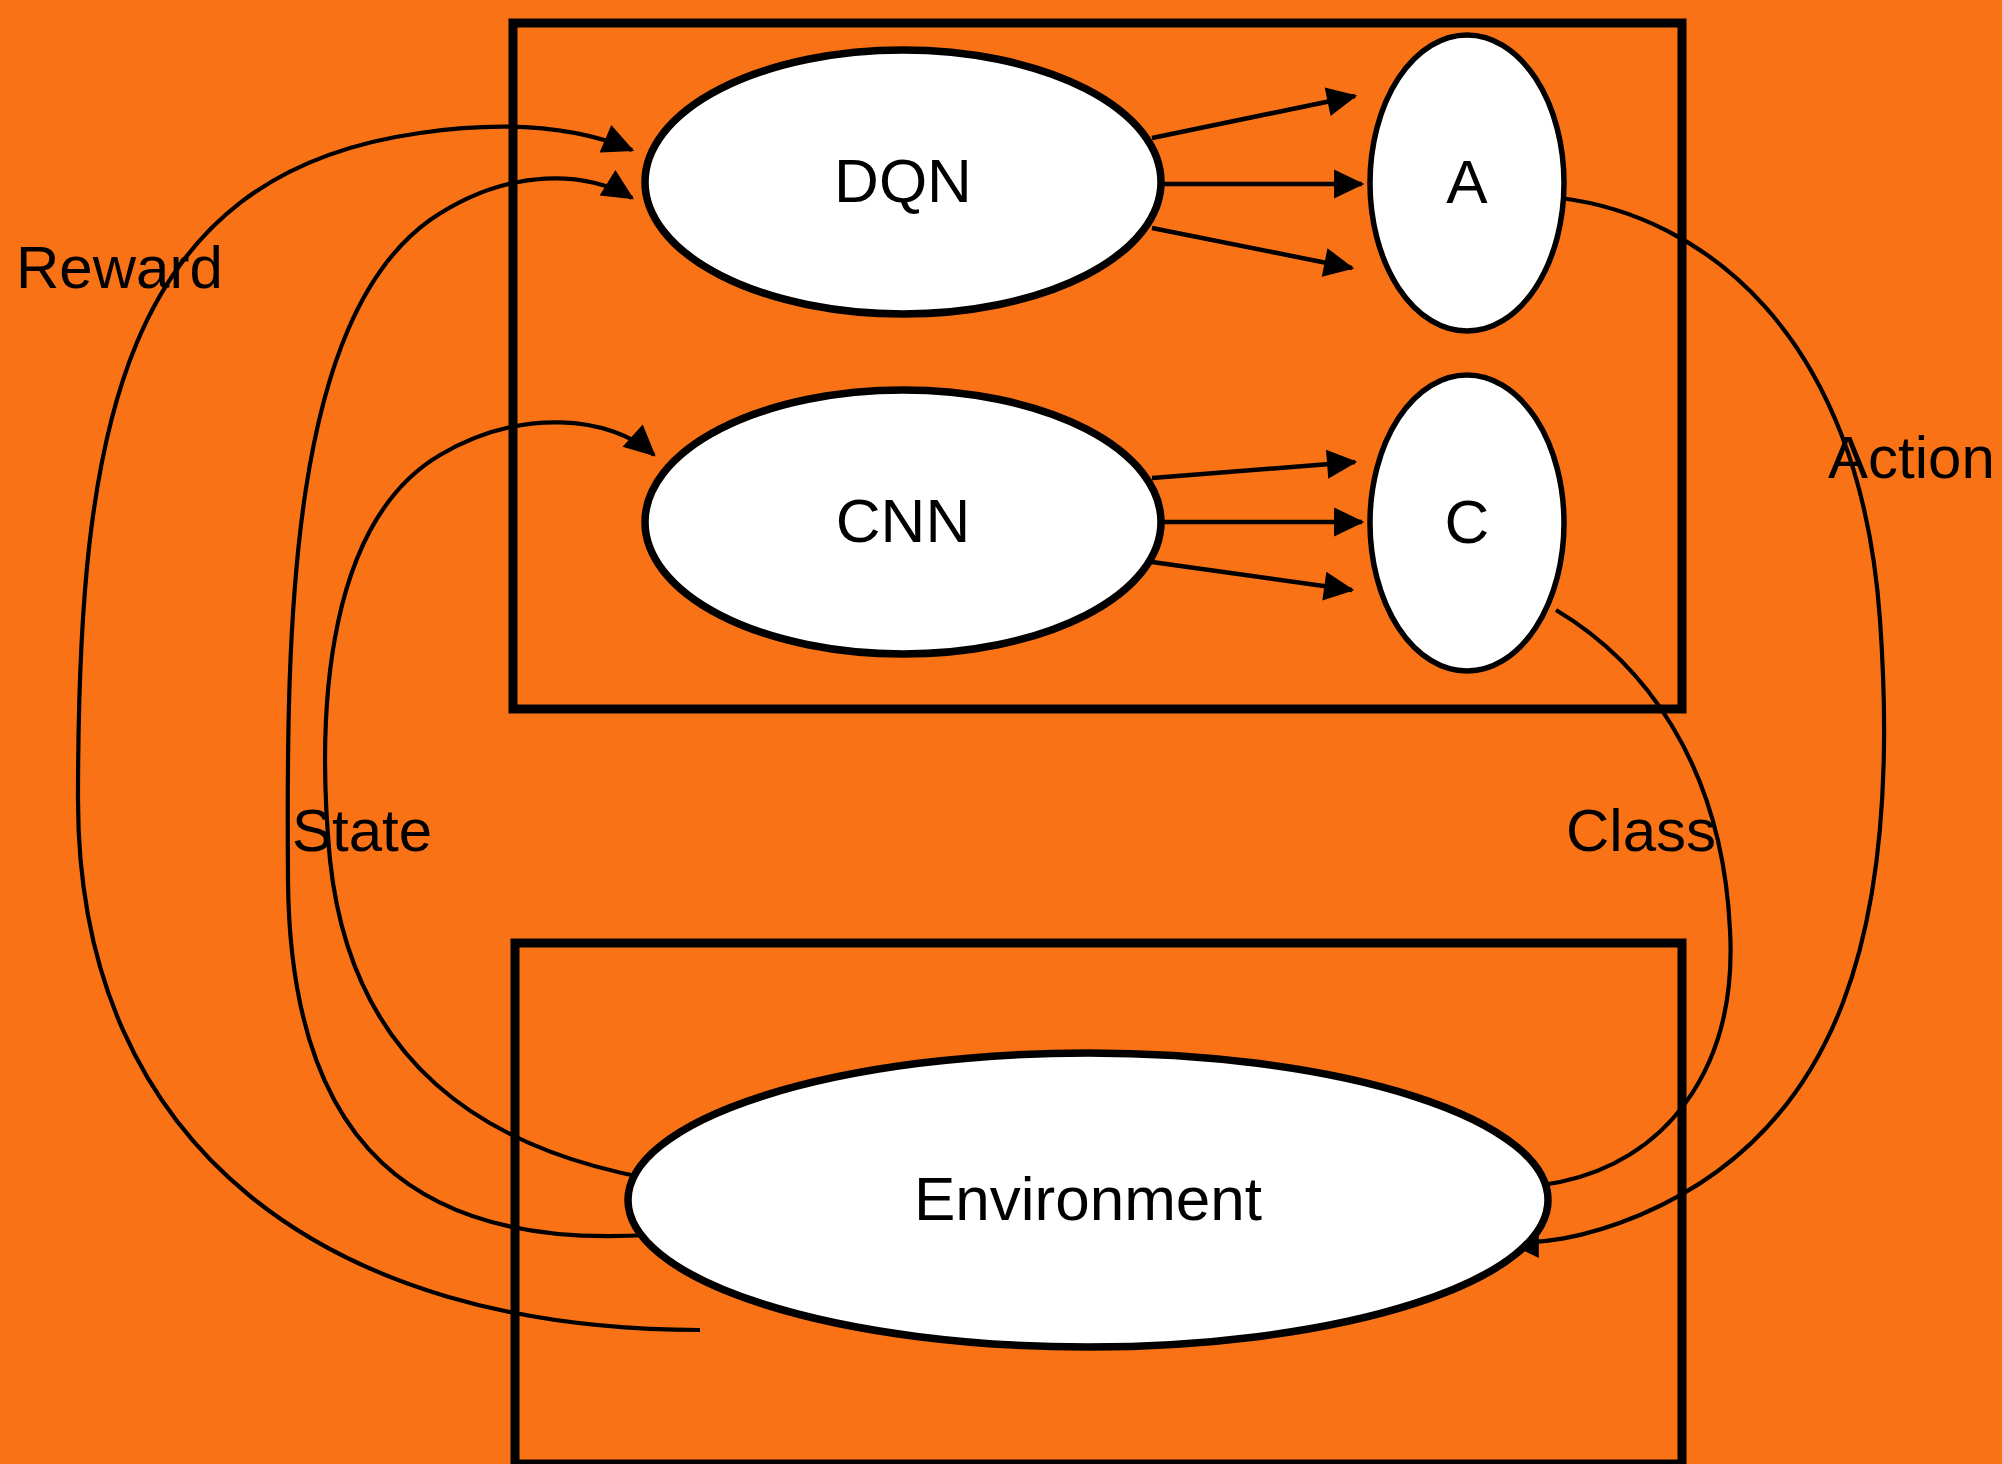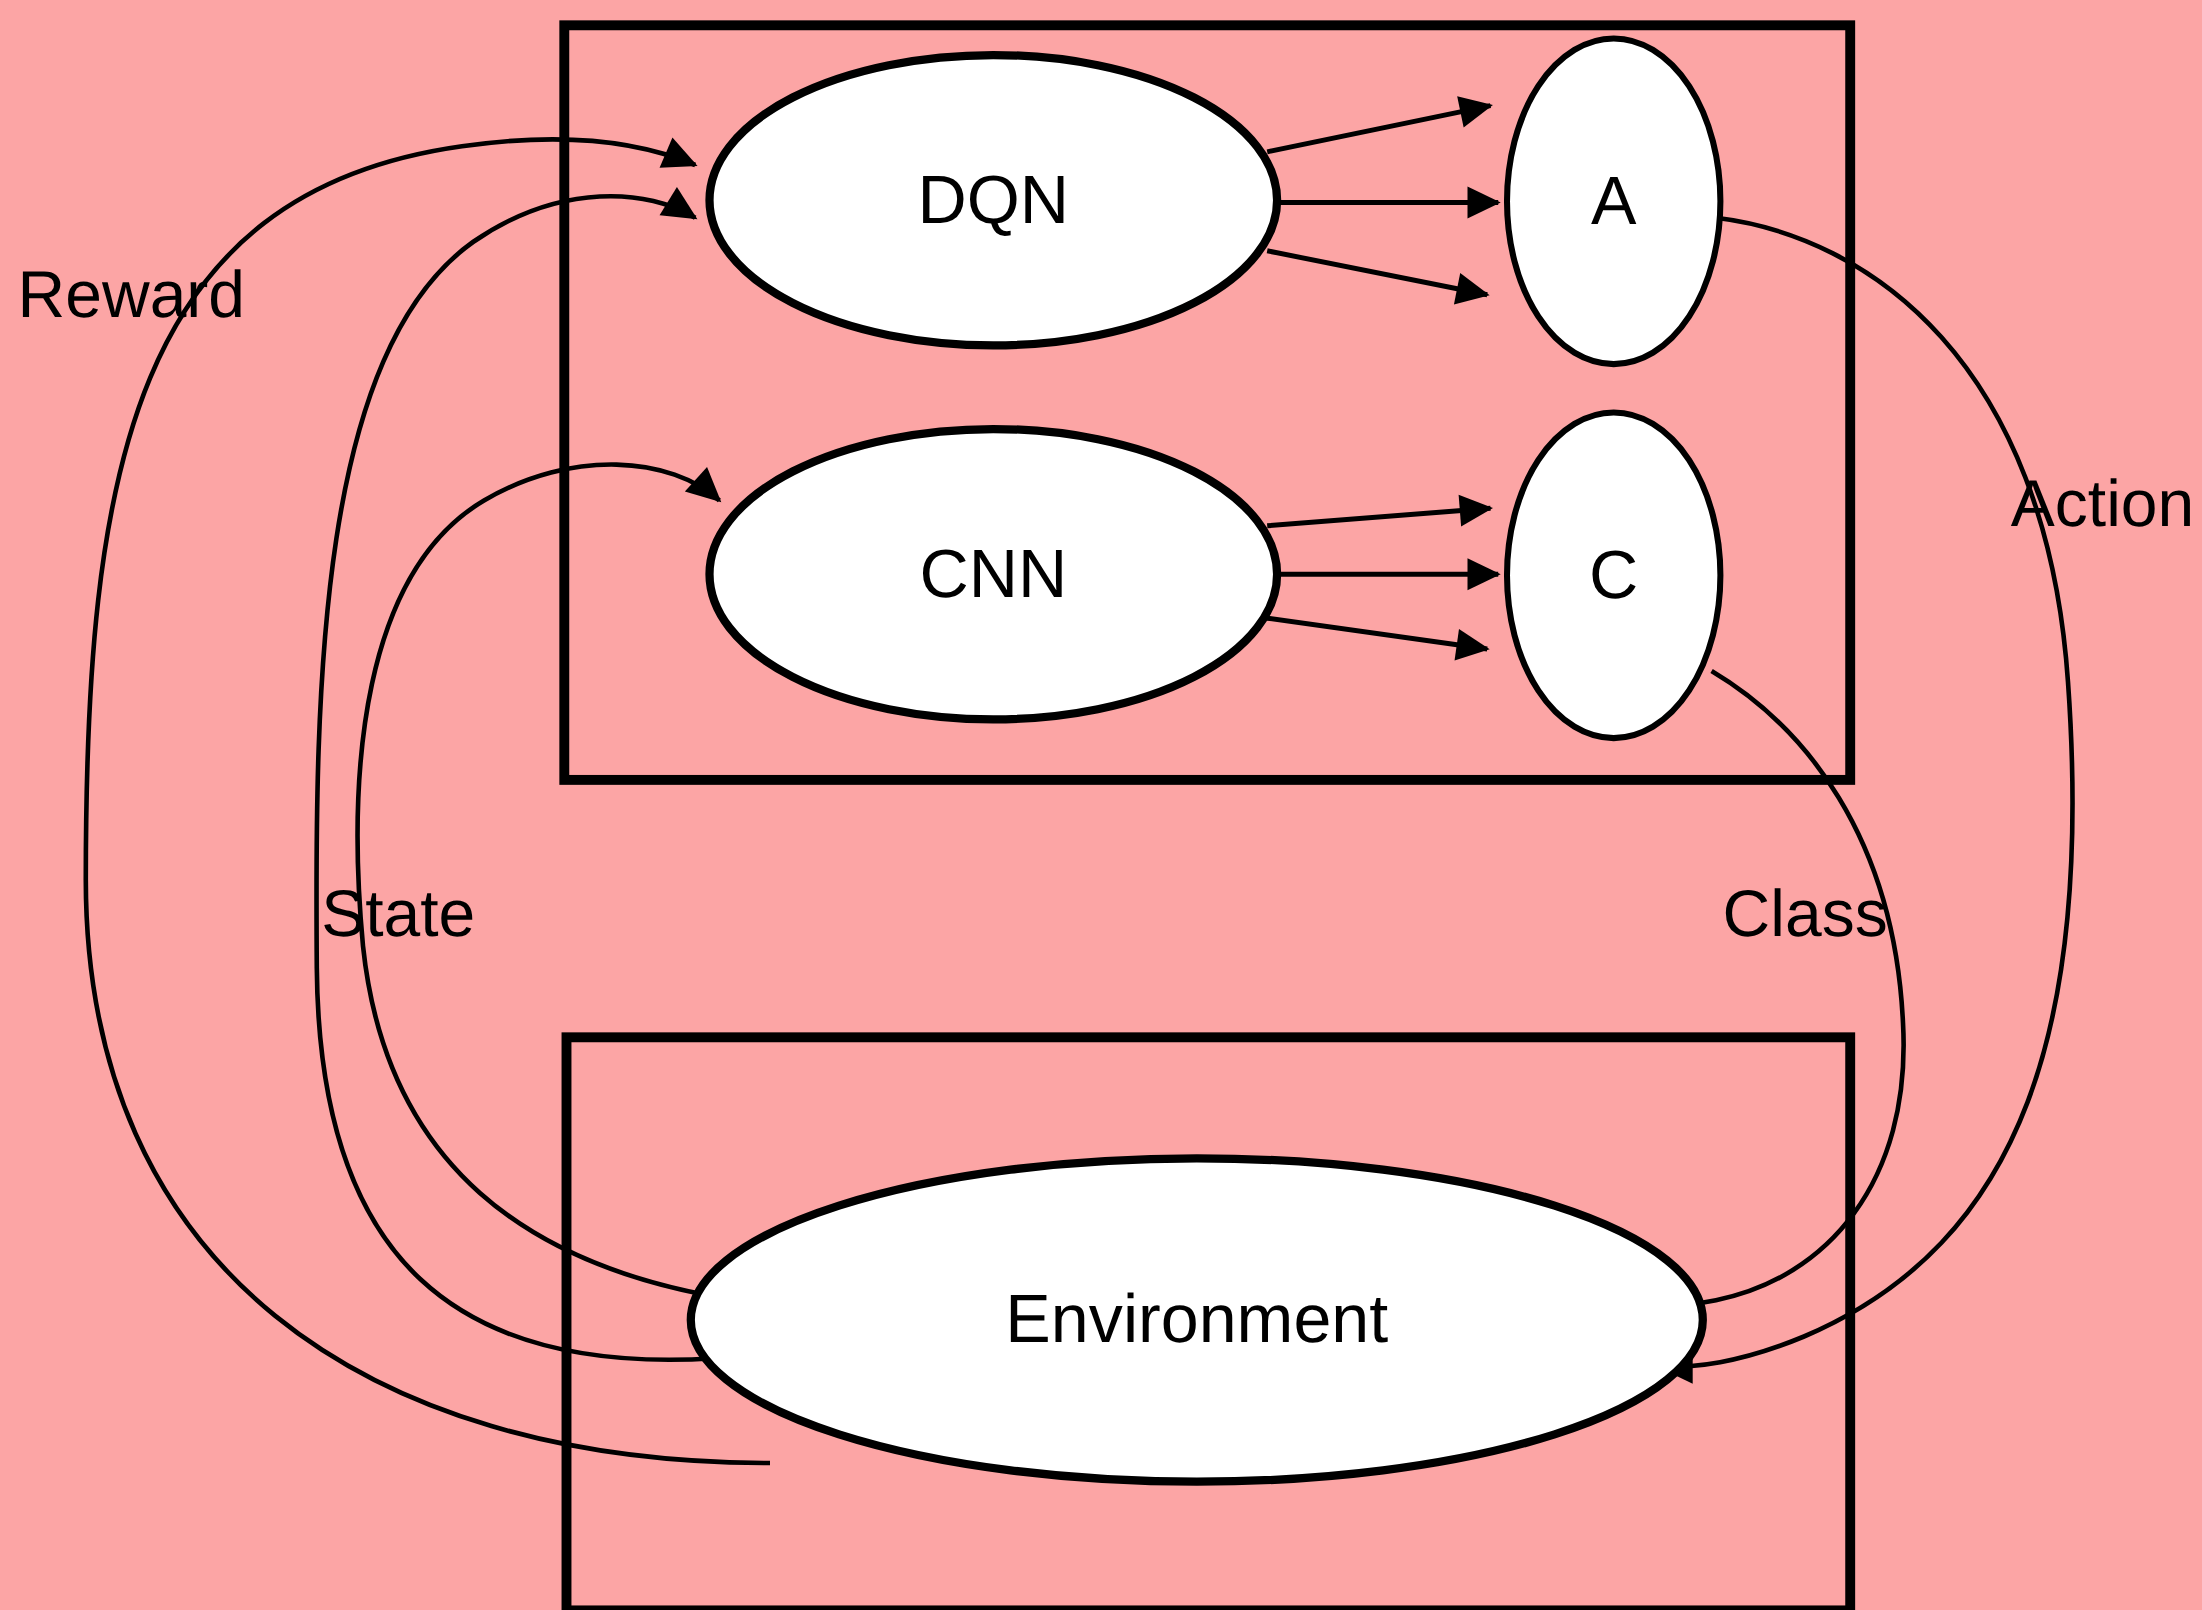--- a/index.html
+++ b/index.html
@@ -7,21 +7,21 @@
     padding: 0;
     background: #ffffff;
   }
   body {
     font-family: "Liberation Sans", sans-serif;
   }
   #diagram-root {
     position: relative;
     width: 2002px;
     height: 1464px;
-    background: #fca5a5;
+    background: #f97316;
     overflow: hidden;
   }
   #diagram-svg {
     position: absolute;
     left: 0;
     top: 0;
     width: 2002px;
     height: 1464px;
     display: block;
   }

